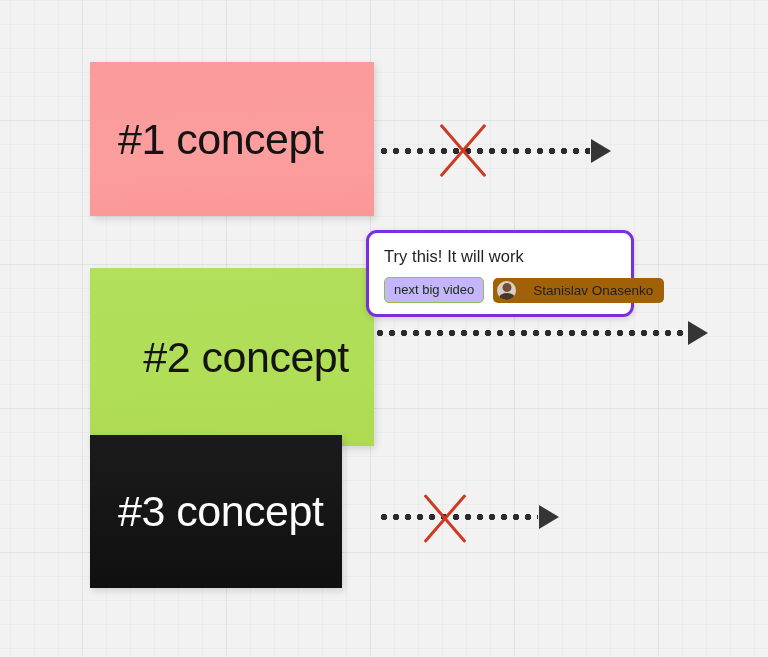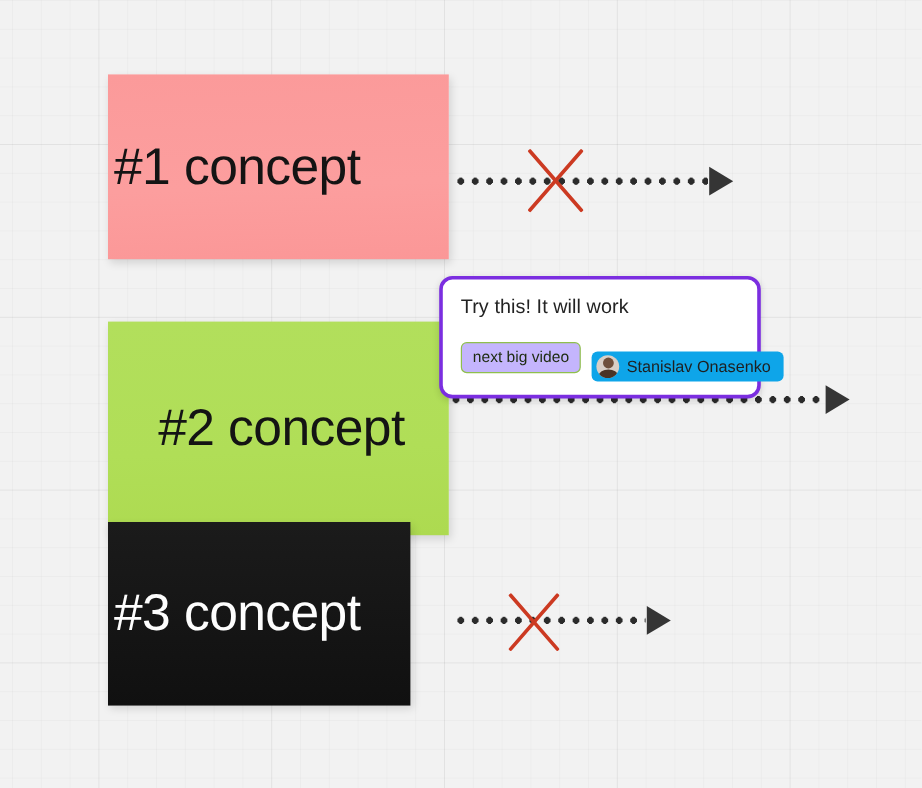--- a/index.html
+++ b/index.html
@@ -38,21 +38,21 @@
     position: absolute;
     box-sizing: border-box;
     display: flex;
     align-items: center;
     box-shadow: 2px 3px 7px rgba(0,0,0,0.13);
   }
   .card-label {
     font-size: 43px;
     line-height: 1;
     letter-spacing: -0.5px;
-    padding-left: 5px;
+    padding-left: 28px;
     white-space: nowrap;
   }
 
   #card-1 {
     left: 90px; top: 62px;
     width: 284px; height: 154px;
     background: linear-gradient(178deg, #fb9a9a 0%, #fc9e9e 60%, #fb9797 100%);
   }
   #card-1 .card-label { color: #141414; }
 
@@ -144,25 +144,24 @@
     border: 1px solid #8fbf4d;
     border-radius: 5px;
     color: #1d2b10;
     font-size: 13px;
     padding: 4px 9px 5px 9px;
     white-space: nowrap;
   }
   #comment-author {
     display: flex;
     align-items: center;
-    gap: 6px;
-    background: #0ea5e9;
+    gap: 17px;
+    background: #a16207;
     border-radius: 5px;
     padding: 3px 11px 3px 4px;
-    margin-top: 16px;
   }
   #author-name {
     font-size: 13.5px;
     color: #1f1f1f;
     white-space: nowrap;
   }
   .avatar {
     width: 19px; height: 19px;
     border-radius: 50%;
     overflow: hidden;

